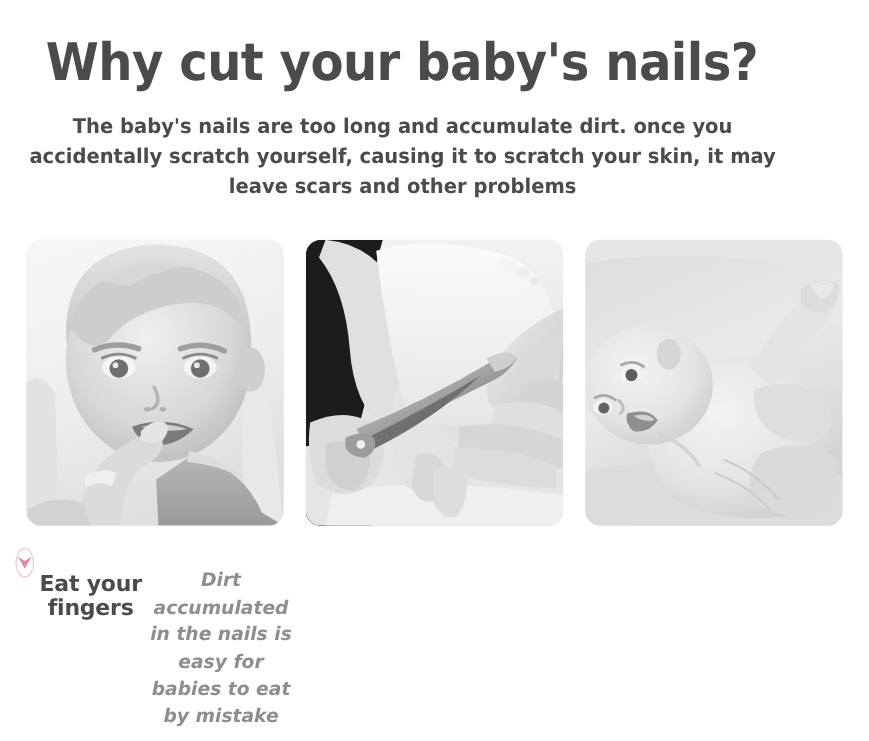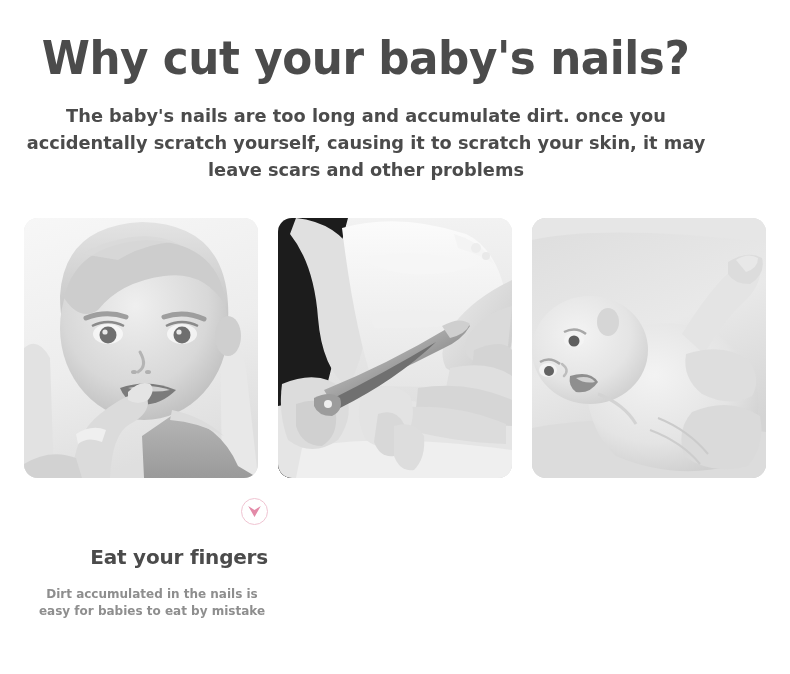--- a/index.html
+++ b/index.html
@@ -77,22 +77,22 @@
     top: 498px;
     left: 14px;
     width: 762px;
     display: flex;
     justify-content: space-between;
   }
   .caption-col {
     width: 254px;
     text-align: center;
     display: flex;
-    flex-direction: column;
-    align-items: flex-end;
+    flex-direction: row;
+    align-items: flex-start;
   }
 
   .chevron-badge {
     width: 27px;
     height: 27px;
     border-radius: 50%;
     border: 1px solid #f0c4d2;
     display: flex;
     align-items: center;
     justify-content: center;
@@ -108,25 +108,26 @@
     line-height: 1.1;
     letter-spacing: -0.2px;
   }
   .caption-col.large .caption-heading {
     font-size: 27px;
     letter-spacing: -0.4px;
   }
 
   .caption-desc {
     margin-top: 18px;
-    font-size: 12px;
+    font-size: 17px;
     font-weight: bold;
     color: #8e8e8e;
     line-height: 1.45;
     width: 232px;
+    font-style: italic;
   }
   .caption-col.wide .caption-desc { width: 252px; }
   .caption-col.large .caption-desc { margin-top: 13px; width: 236px; }
 </style>
 </head>
 <body>
 
 <div class="page">
 
   <div class="header">

